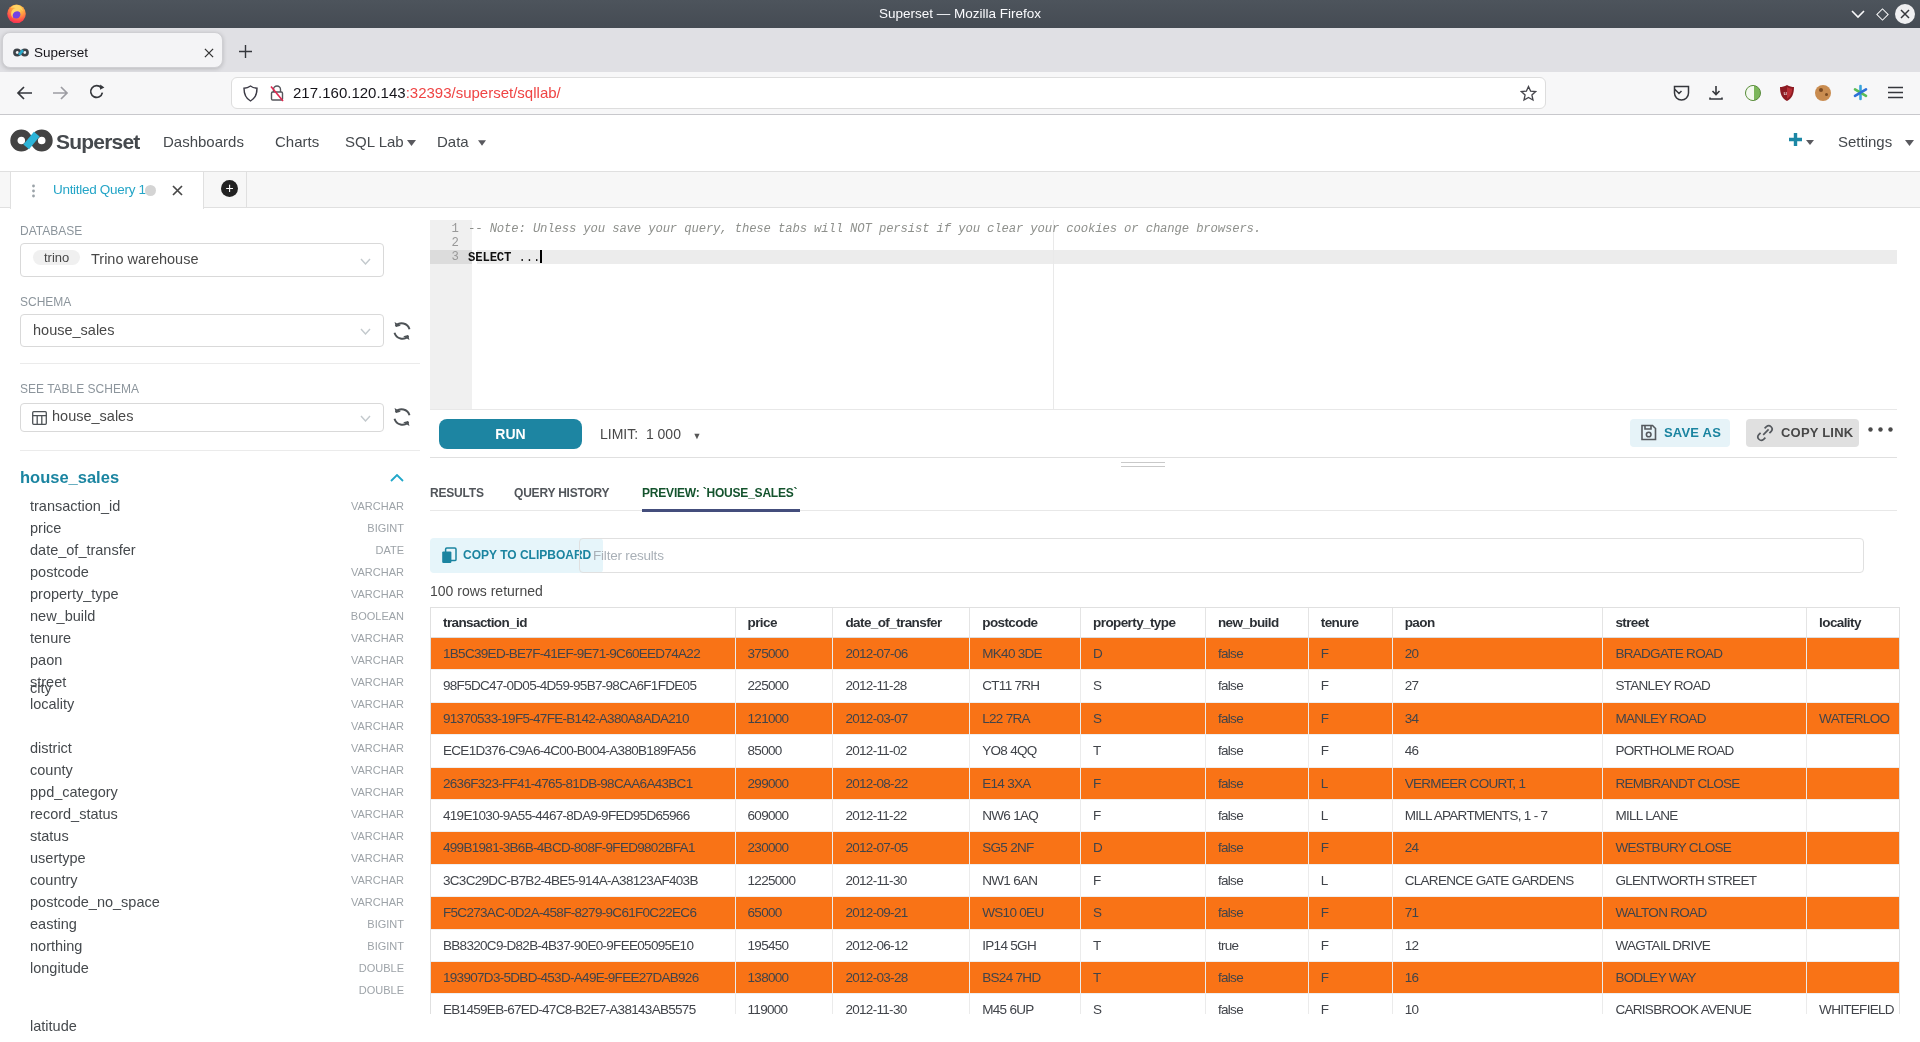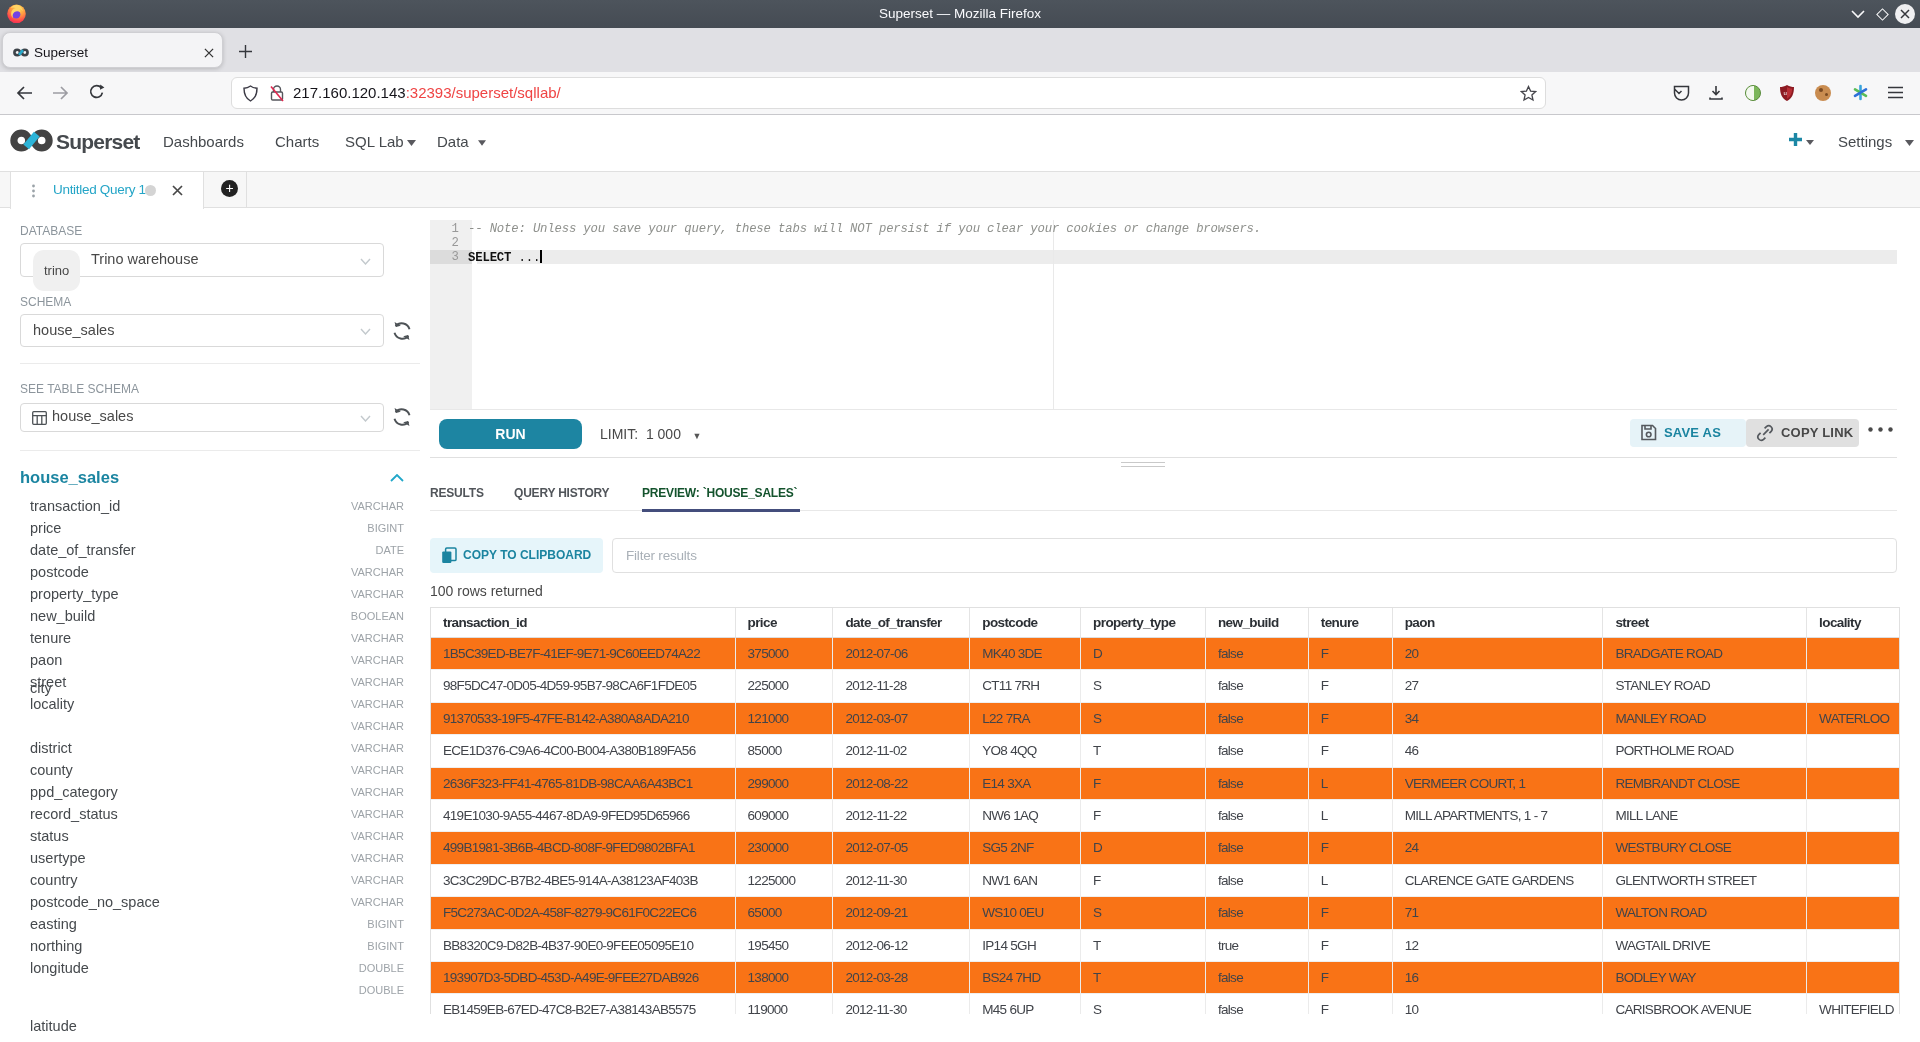--- a/index.html
+++ b/index.html
@@ -46,21 +46,21 @@
   color:#999; text-align:right; padding-top:2px; }
 #gutter div { padding-right:13px; }
 #edlines { position:absolute; left:38px; top:2px; letter-spacing:-0.17px; }
 #toolbar { position:absolute; left:430px; top:409px; width:1467px; height:49px;
   background:#fff; border-top:1px solid #e8e8e8; border-bottom:1px solid #e0e0e0; }
 
 .stab { position:absolute; top:486px; font-size:12px; letter-spacing:-0.2px; color:#51555a; font-weight:bold; }
 #copybtn { position:absolute; left:430px; top:538px; width:173px; height:35px;
   background:#e6f5fa; border-radius:4px; color:#1b84a0; font-size:12px;
   font-weight:bold; letter-spacing:0; line-height:35px; }
-#filterbox { position:absolute; left:612px; top:538px; width:1285px; height:35px;
+#filterbox { position:absolute; left:579px; top:538px; width:1285px; height:35px;
   border:1px solid #e0e0e0; border-radius:4px; color:#a9b0b7; font-size:13.5px;
   letter-spacing:-0.2px; line-height:33px; padding-left:13px; }
 
 #rtable { position:absolute; left:430px; top:607px; width:1470px; height:407px;
   overflow:hidden; border:1px solid #e0e0e0; border-bottom:none; font-size:13.5px; }
 .hr { display:flex; height:30px; background:#fff; font-weight:bold; color:#2c3035; }
 .hr > div { border-right:1px solid #e4e4e4; border-bottom:1px solid #dedede;
   padding-left:12px; line-height:29px; height:30px; letter-spacing:-0.6px; }
 .tr { display:flex; height:32.4px; color:#41444a; }
 .tr.g { background:#f97316; }
@@ -211,21 +211,21 @@
       </svg>
   </div>
   <div id="qtab-plus">
     <div class="abs" style="left:17px;top:9px;width:17px;height:17px;border-radius:50%;background:#222;color:#fff;text-align:center;line-height:16px;font-size:14px;">+</div>
   </div>
 </div>
 
 <div id="sidebar">
   <div class="sb-label" style="top:224px;">DATABASE</div>
   <div class="sb-select" style="top:243px;height:34px;">
-    <span style="position:absolute;left:12px;top:6px;background:#f0f0f0;border-radius:11px;padding:13px 11px;font-size:13px;color:#484848;">trino</span>
+    <span style="position:absolute;left:12px;top:6px;background:#f0f0f0;border-radius:11px;padding:0 11px;font-size:13px;color:#484848;">trino</span>
     <span style="position:absolute;left:70px;top:7px;font-size:14.5px;color:#484848;">Trino warehouse</span>
     <svg style="position:absolute;right:12px;top:14px;" width="11" height="7" viewBox="0 0 11 7">
         <path d="M1 1 L5.5 6 L10 1" stroke="#c3c9cd" stroke-width="1.4" fill="none"></path>
       </svg>
   </div>
   <div class="sb-label" style="top:295px;">SCHEMA</div>
   <div class="sb-select" style="top:314px;height:33px;">
     <span style="position:absolute;left:12px;top:7px;font-size:14.5px;color:#484848;">house_sales</span>
     <svg style="position:absolute;right:12px;top:13px;" width="11" height="7" viewBox="0 0 11 7">
         <path d="M1 1 L5.5 6 L10 1" stroke="#c3c9cd" stroke-width="1.4" fill="none"></path>
@@ -323,21 +323,21 @@
   <div id="edlines">
     <div style="color:#8e908c;font-style:italic;white-space:pre;">-- Note: Unless you save your query, these tabs will NOT persist if you clear your cookies or change browsers.</div>
     <div>&nbsp;</div>
     <div style="white-space:pre;color:#111;"><b>SELECT</b> ...<span style="display:inline-block;width:2px;height:13px;background:#000;vertical-align:-2px;"></span></div>
   </div>
 </div>
 
 <div id="toolbar">
   <div class="abs" style="left:9px;top:9px;width:143px;height:30px;background:#1d85a2;border-radius:8px;color:#fff;font-weight:bold;font-size:14px;text-align:center;line-height:30px;">RUN</div>
   <div class="abs" style="left:170px;top:16px;font-size:14px;color:#484848;">LIMIT:&nbsp;&nbsp;1 000&nbsp;&nbsp;&nbsp;<span style="font-size:9px;color:#555;">▼</span></div>
-  <div class="abs" style="left:1200px;top:9px;width:116px;height:28px;background:#e6f3f8;border-radius:4px;">
+  <div class="abs" style="left:1200px;top:9px;width:100px;height:28px;background:#e6f3f8;border-radius:4px;">
     <svg style="position:absolute;left:10px;top:5px;" width="17" height="17" viewBox="0 0 17 17">
         <path d="M2 1.5 L12.5 1.5 L15.5 4.5 L15.5 15.5 L2 15.5 Z" fill="none" stroke="#55595e" stroke-width="1.6"></path>
         <circle cx="8.7" cy="10.5" r="2.3" fill="none" stroke="#55595e" stroke-width="1.6"></circle>
         <path d="M5 1.5 L5 5 L11 5 L11 1.5" fill="none" stroke="#55595e" stroke-width="1.6"></path>
       </svg>
     <span style="position:absolute;left:34px;top:6px;color:#1b84a0;font-size:13px;font-weight:bold;letter-spacing:.2px;">SAVE AS</span>
     </div>
   <div class="abs" style="left:1316px;top:9px;width:113px;height:28px;background:#e0e0e0;border-radius:4px;">
     <svg style="position:absolute;left:10px;top:5px;" width="18" height="18" viewBox="0 0 18 18">
         <g fill="none" stroke="#55595e" stroke-width="1.7">

